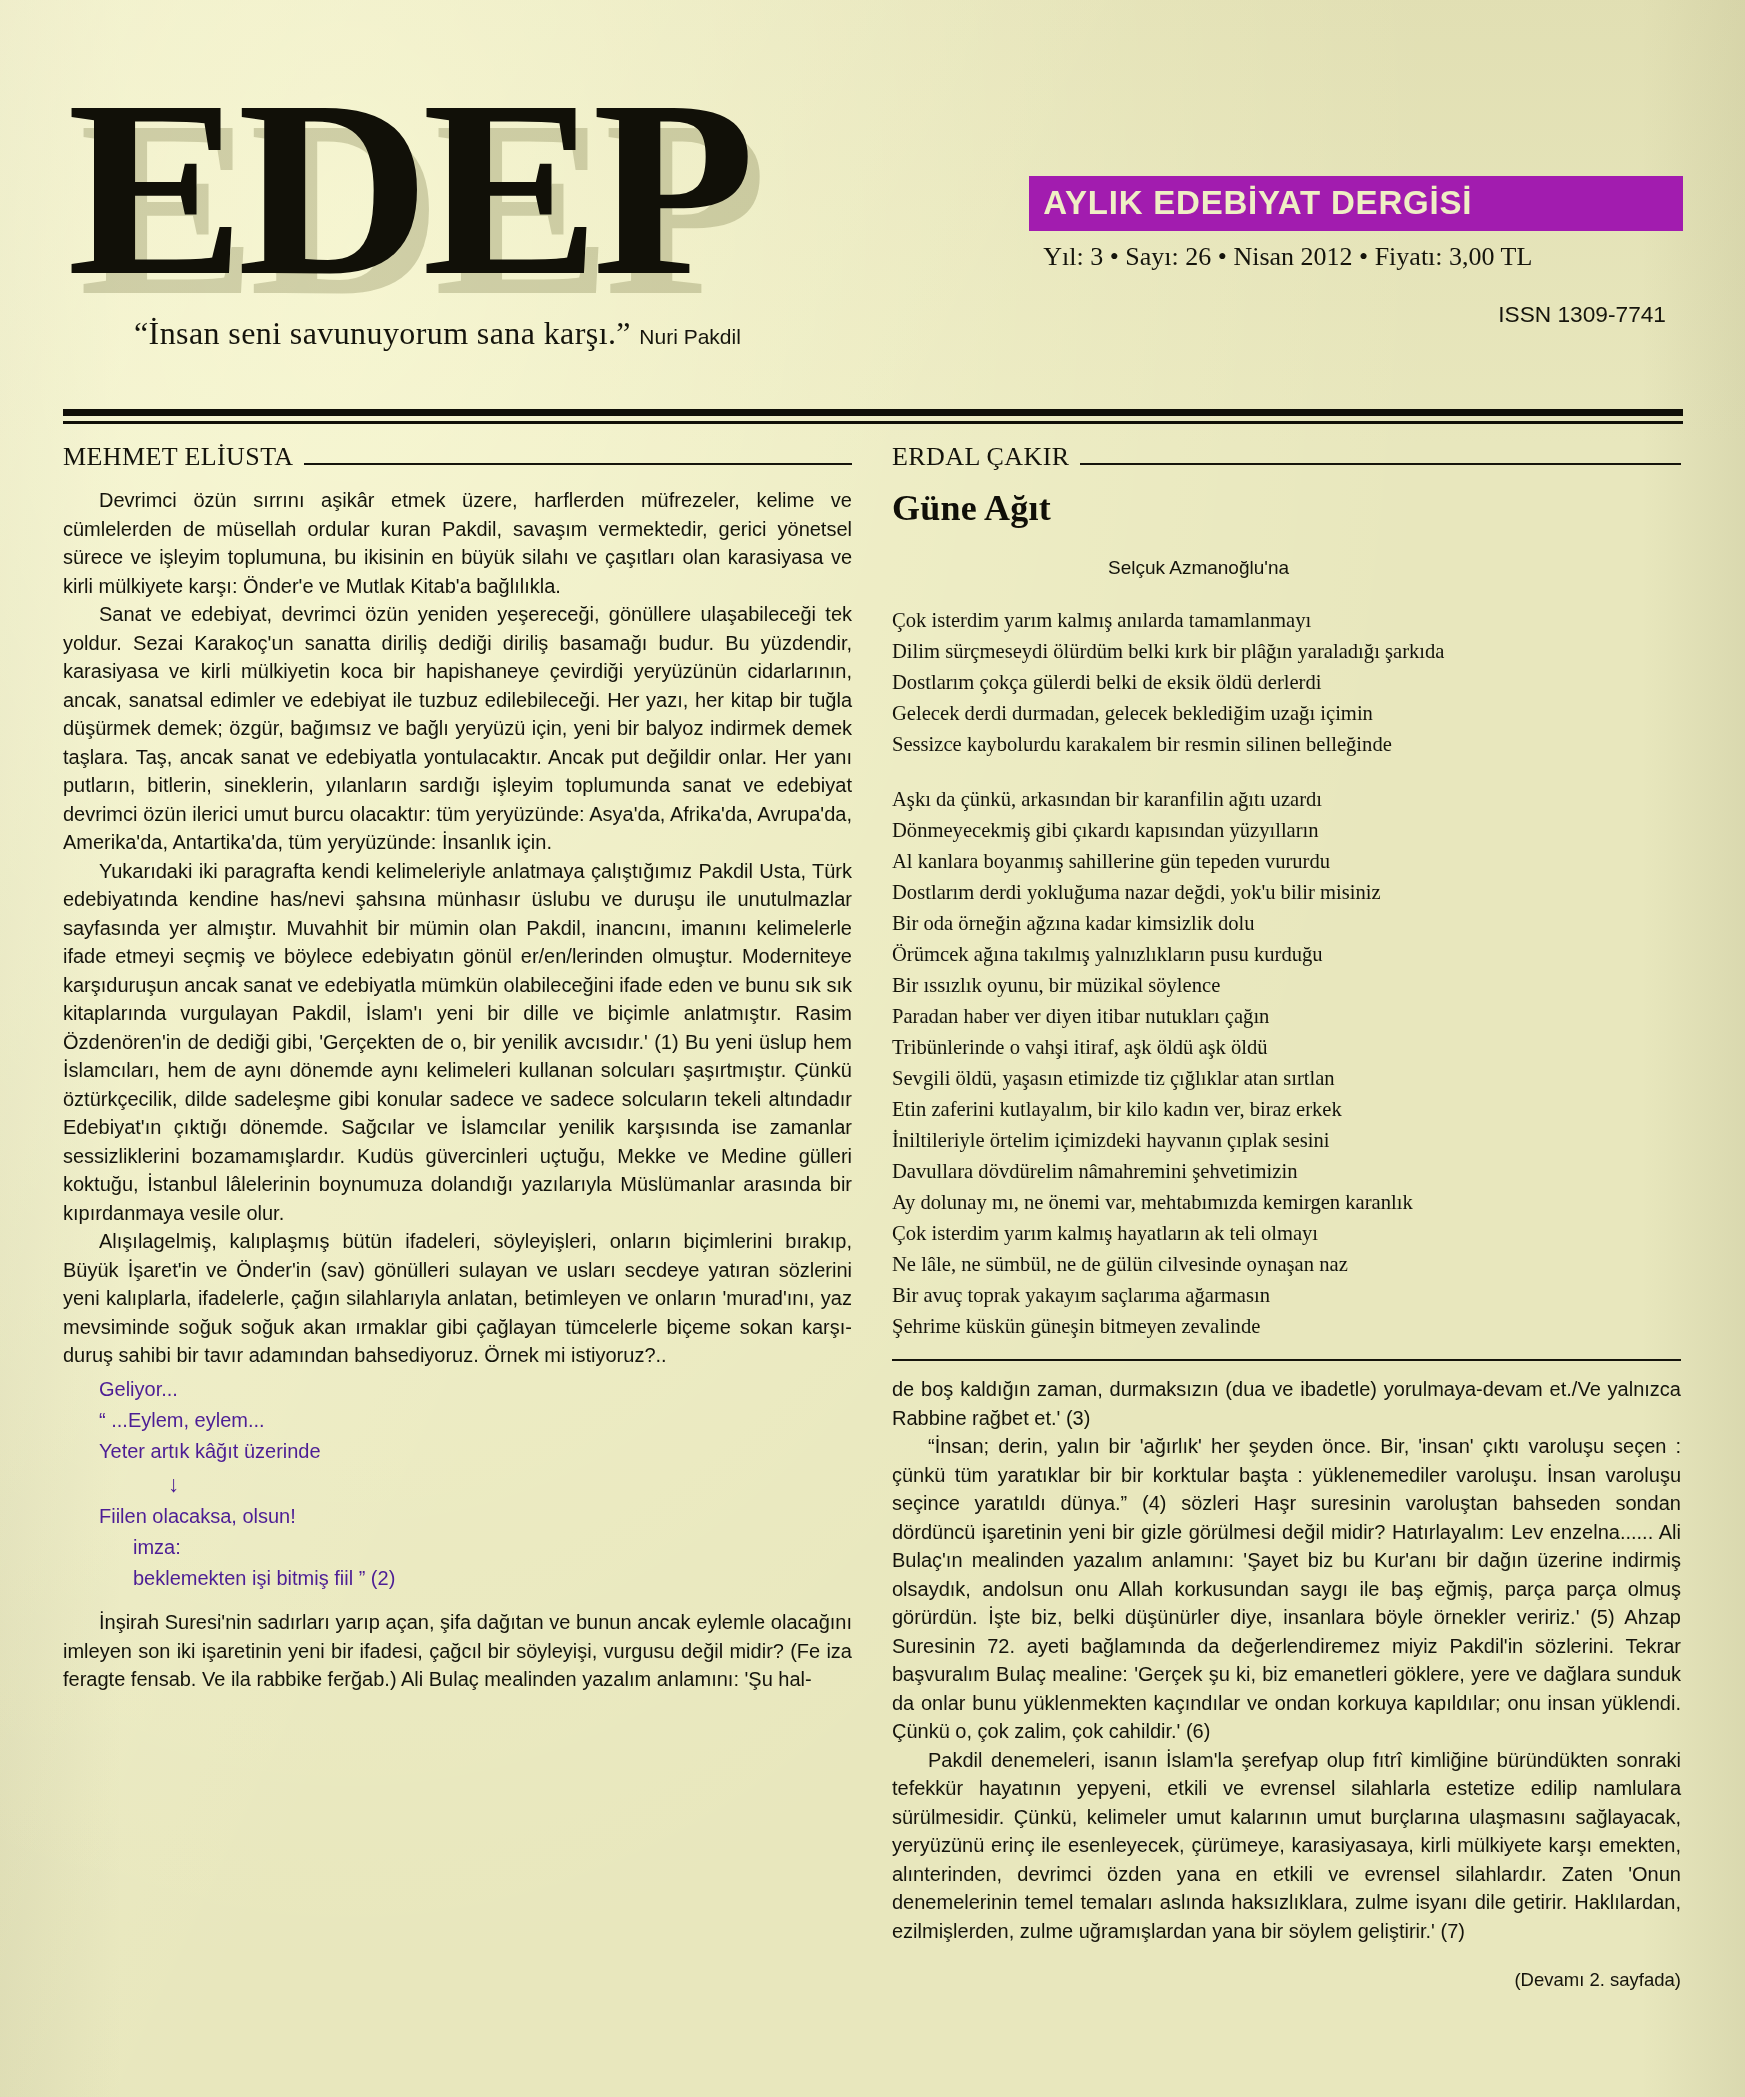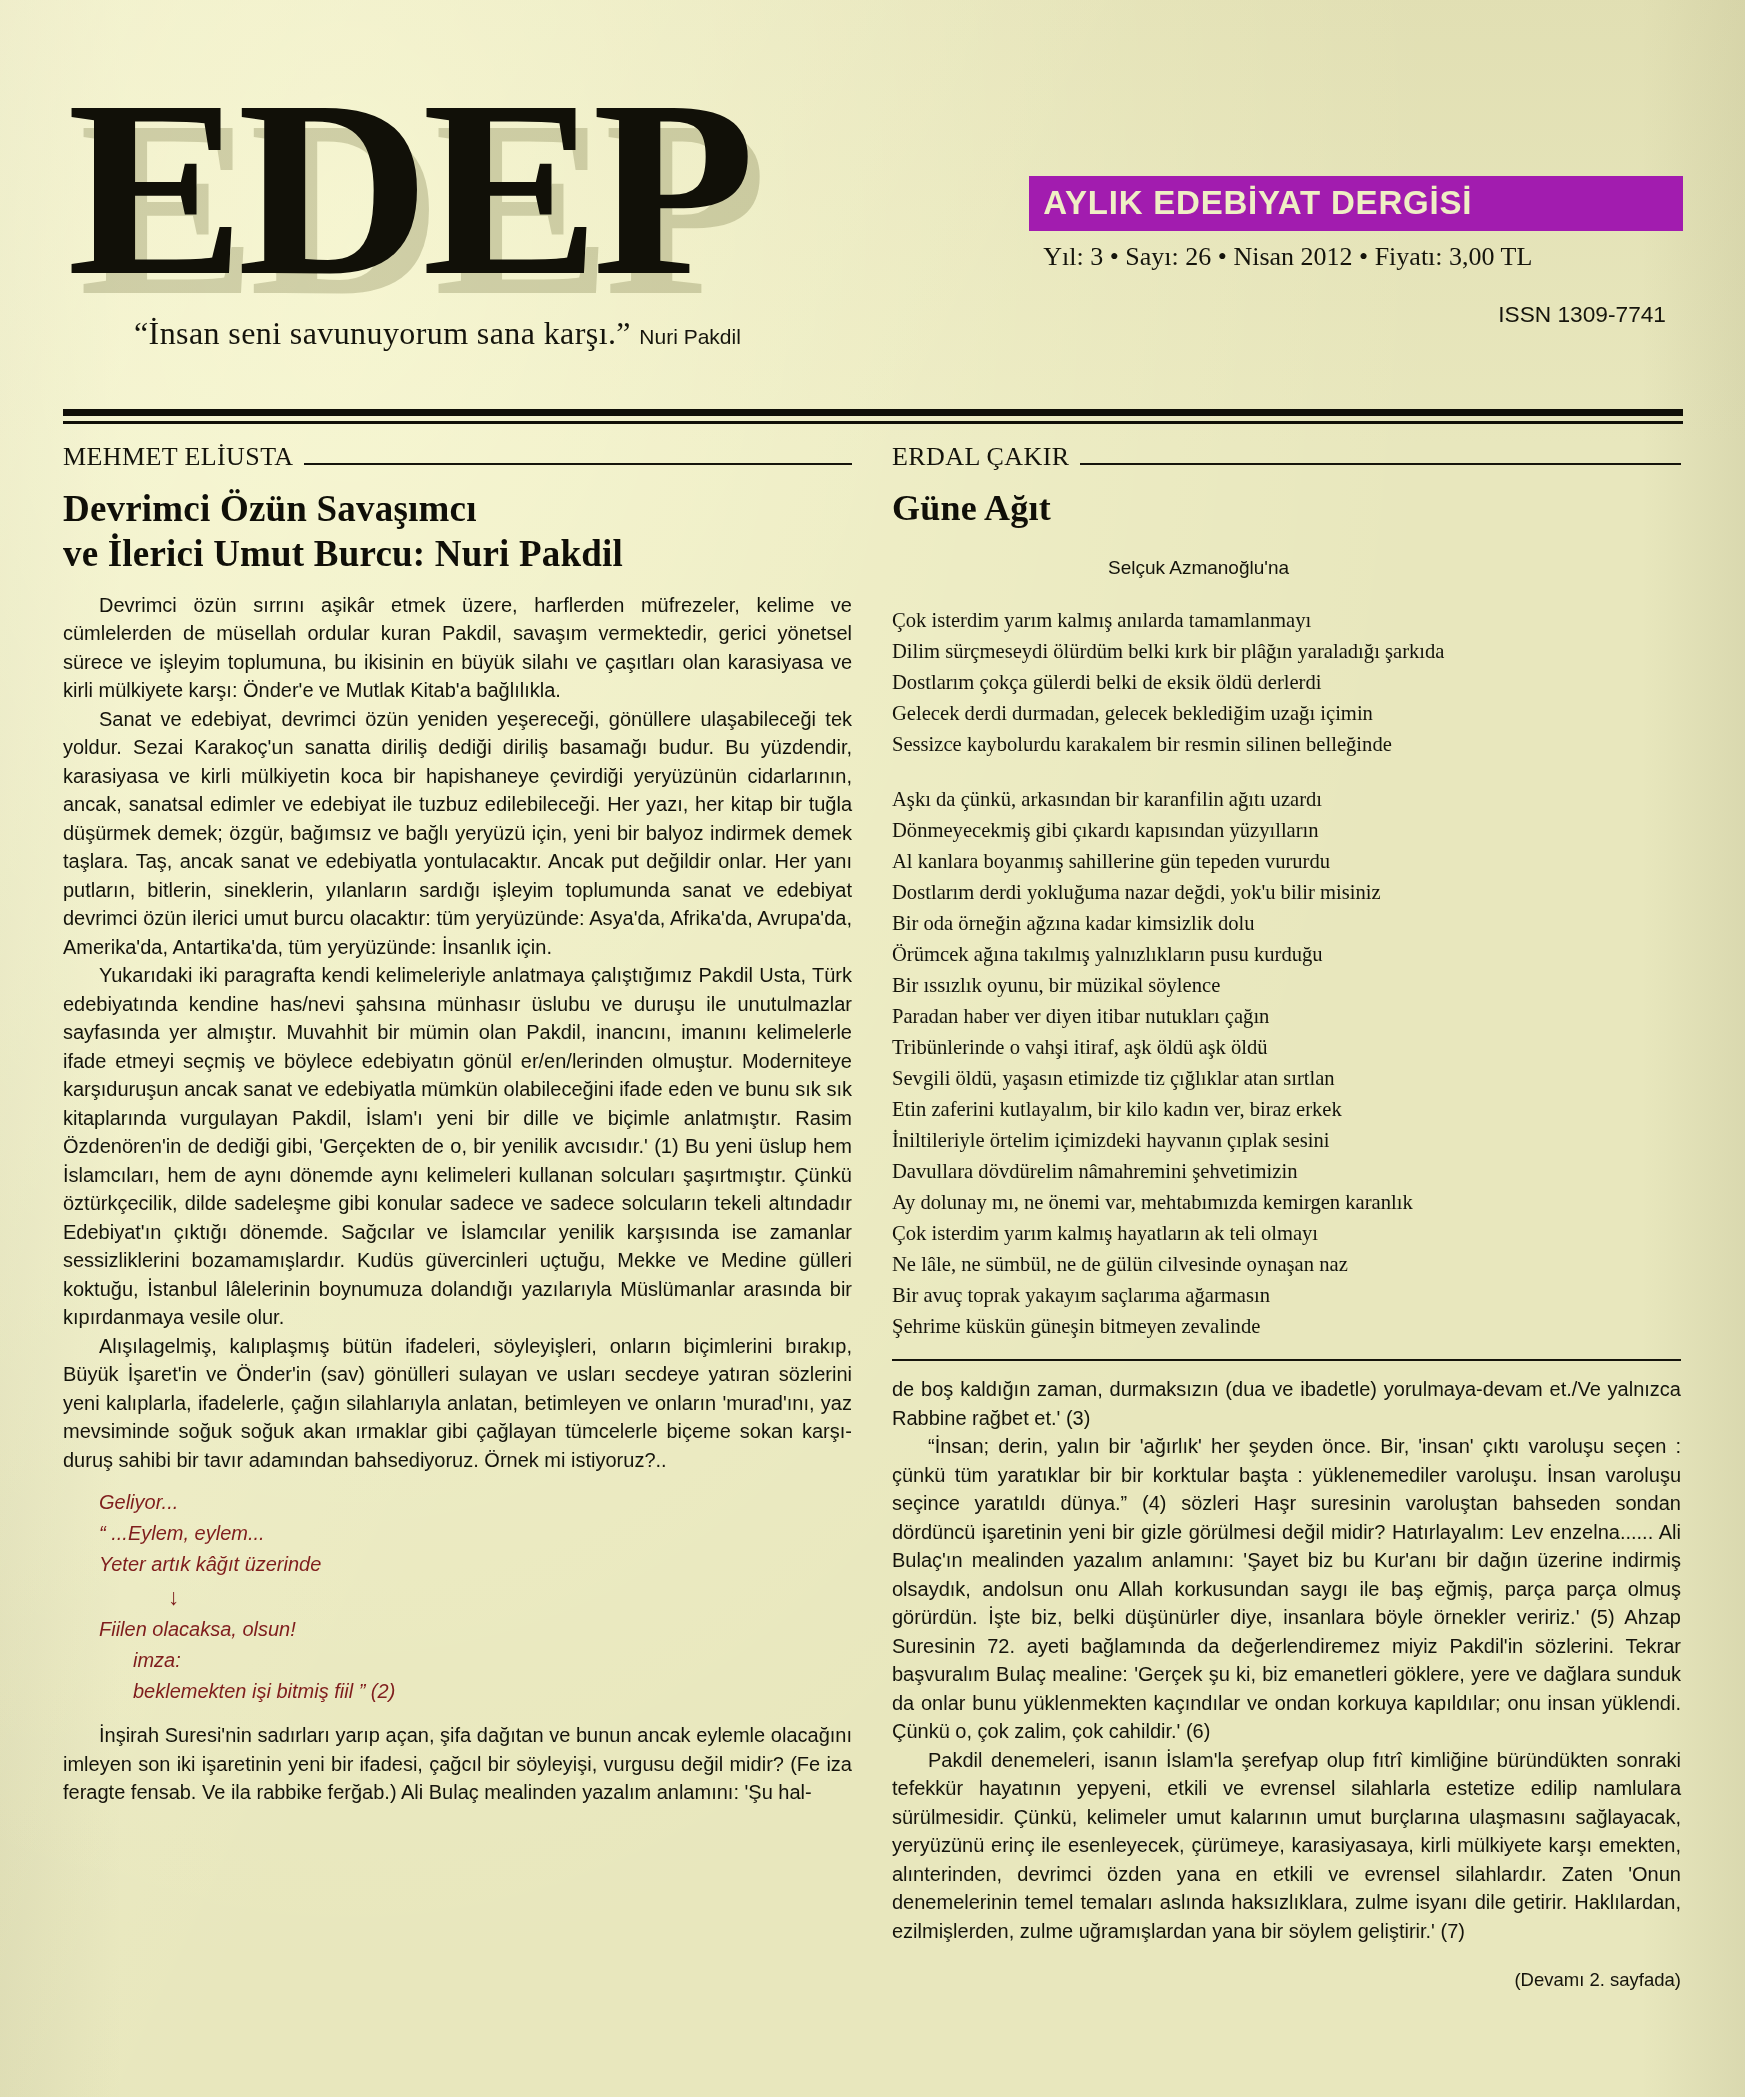--- a/index.html
+++ b/index.html
@@ -226,23 +226,22 @@
   }
   .right-body {
     margin-top: 14.3px;
   }
 
   
   .verse-block {
     font-family: "Liberation Sans", sans-serif;
     font-size: 20px;
     line-height: 31px;
-    color: #7f1d1d;
-    margin-top: 13px;
-    font-style: italic;
+    color: #4c1d95;
+    margin-top: 4px;
   }
   .verse-block .l1 { padding-left: 36px; }
   .verse-block .l2 { padding-left: 36px; }
   .verse-block .l3 { padding-left: 36px; }
   .verse-block .arrow {
     padding-left: 105px;
     font-size: 22.7px;
     line-height: 34px;
   }
   .verse-block .l4 { padding-left: 36px; }
@@ -287,24 +286,20 @@
     <div class="rule-thin"></div>
 
     <div class="columns">
 
       <div class="col">
         <div class="byline">
           <span>MEHMET ELİUSTA</span>
           <span class="ln"></span>
         </div>
 
-        <h1 class="headline">
-          <span>Devrimci Özün Savaşımcı</span><br>
-          <span>ve İlerici Umut Burcu: Nuri Pakdil</span>
-        </h1>
 
         <div class="body-text">
           <p>Devrimci özün sırrını aşikâr etmek üzere, harflerden müfrezeler, kelime ve cümlelerden de müsellah ordular kuran Pakdil, savaşım vermektedir, gerici yönetsel sürece ve işleyim toplumuna, bu ikisinin en büyük silahı ve çaşıtları olan karasiyasa ve kirli mülkiyete karşı: Önder'e ve Mutlak Kitab'a bağlılıkla.</p>
           <p>Sanat ve edebiyat, devrimci özün yeniden yeşereceği, gönüllere ulaşabileceği tek yoldur. Sezai Karakoç'un sanatta diriliş dediği diriliş basamağı budur. Bu yüzdendir, karasiyasa ve kirli mülkiyetin koca bir hapishaneye çevirdiği yeryüzünün cidarlarının, ancak, sanatsal edimler ve edebiyat ile tuzbuz edilebileceği. Her yazı, her kitap bir tuğla düşürmek demek; özgür, bağımsız ve bağlı yeryüzü için, yeni bir balyoz indirmek demek taşlara. Taş, ancak sanat ve edebiyatla yontulacaktır. Ancak put değildir onlar. Her yanı putların, bitlerin, sineklerin, yılanların sardığı işleyim toplumunda sanat ve edebiyat devrimci özün ilerici umut burcu olacaktır: tüm yeryüzünde: Asya'da, Afrika'da, Avrupa'da, Amerika'da, Antartika'da, tüm yeryüzünde: İnsanlık için.</p>
           <p>Yukarıdaki iki paragrafta kendi kelimeleriyle anlatmaya çalıştığımız Pakdil Usta, Türk edebiyatında kendine has/nevi şahsına münhasır üslubu ve duruşu ile unutulmazlar sayfasında yer almıştır. Muvahhit bir mümin olan Pakdil, inancını, imanını kelimelerle ifade etmeyi seçmiş ve böylece edebiyatın gönül er/en/lerinden olmuştur. Moderniteye karşıduruşun ancak sanat ve edebiyatla mümkün olabileceğini ifade eden ve bunu sık sık kitaplarında vurgulayan Pakdil, İslam'ı yeni bir dille ve biçimle anlatmıştır. Rasim Özdenören'in de dediği gibi, 'Gerçekten de o, bir yenilik avcısıdır.' (1) Bu yeni üslup hem İslamcıları, hem de aynı dönemde aynı kelimeleri kullanan solcuları şaşırtmıştır. Çünkü öztürkçecilik, dilde sadeleşme gibi konular sadece ve sadece solcuların tekeli altındadır Edebiyat'ın çıktığı dönemde. Sağcılar ve İslamcılar yenilik karşısında ise zamanlar sessizliklerini bozamamışlardır. Kudüs güvercinleri uçtuğu, Mekke ve Medine gülleri koktuğu, İstanbul lâlelerinin boynumuza dolandığı yazılarıyla Müslümanlar arasında bir kıpırdanmaya vesile olur.</p>
           <p>Alışılagelmiş, kalıplaşmış bütün ifadeleri, söyleyişleri, onların biçimlerini bırakıp, Büyük İşaret'in ve Önder'in (sav) gönülleri sulayan ve usları secdeye yatıran sözlerini yeni kalıplarla, ifadelerle, çağın silahlarıyla anlatan, betimleyen ve onların 'murad'ını, yaz mevsiminde soğuk soğuk akan ırmaklar gibi çağlayan tümcelerle biçeme sokan karşı-duruş sahibi bir tavır adamından bahsediyoruz. Örnek mi istiyoruz?..</p>
         </div>
 
         <div class="verse-block">
           <div class="l1">Geliyor...</div>

